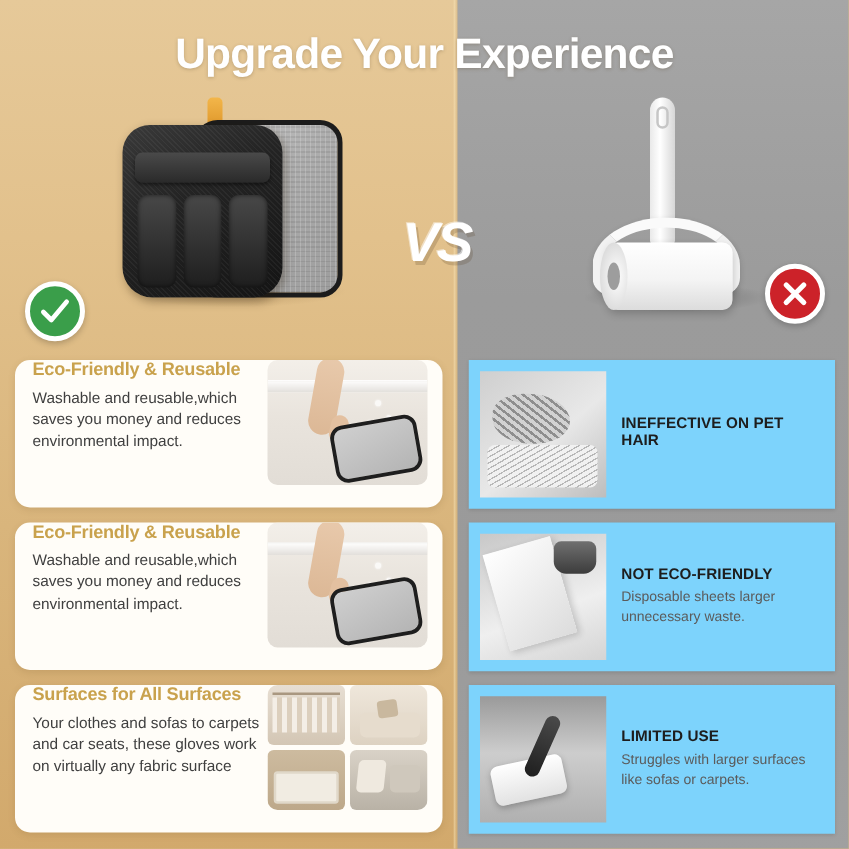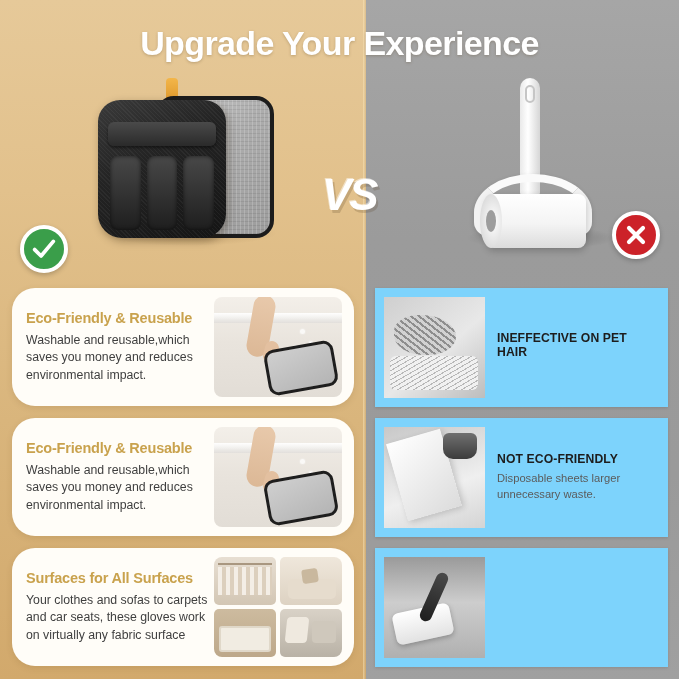--- a/index.html
+++ b/index.html
@@ -188,23 +188,23 @@
 
   
   .cards-left {
     position: absolute; left: 12px; top: 288px;
     width: 342px;
     display: flex; flex-direction: column; gap: 12px;
     z-index: 6;
   }
   .card-left {
     background: #fffdf8;
-    border-radius: 23px;
+    border-radius: 12px;
     height: 118px;
-    display: flex; align-items: center;
+    display: flex; align-items: flex-start;
     padding: 0 12px 0 14px;
     box-shadow: 0 2px 6px rgba(120,90,45,.16);
     overflow: hidden;
   }
   .card-left .txt { flex: 1; padding-right: 6px; }
   .card-left h3 {
     font-size: 14.5px; font-weight: bold;
     color: #c9a24d;
     margin-bottom: 6px;
     letter-spacing: -0.2px;
@@ -488,17 +488,21 @@
     <div class="card-right">
       <div class="rthumb r-sheet"></div>
       <div class="rtxt">
         <h3>NOT ECO-FRIENDLY</h3>
         <p>Disposable sheets larger unnecessary waste.</p>
       </div>
     </div>
 
     <div class="card-right">
       <div class="rthumb r-roller"></div>
+      <div class="rtxt">
+        <h3>LIMITED USE</h3>
+        <p>Struggles with larger surfaces like sofas or carpets.</p>
+      </div>
     </div>
 
   </div>
 
 </div>
 
 </body></html>

